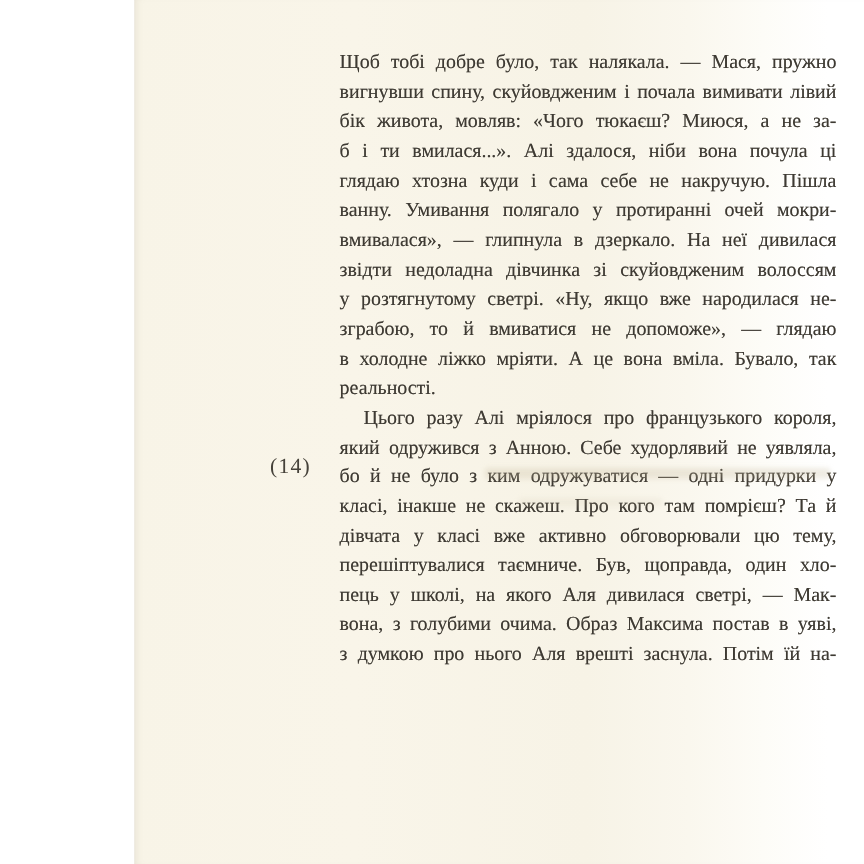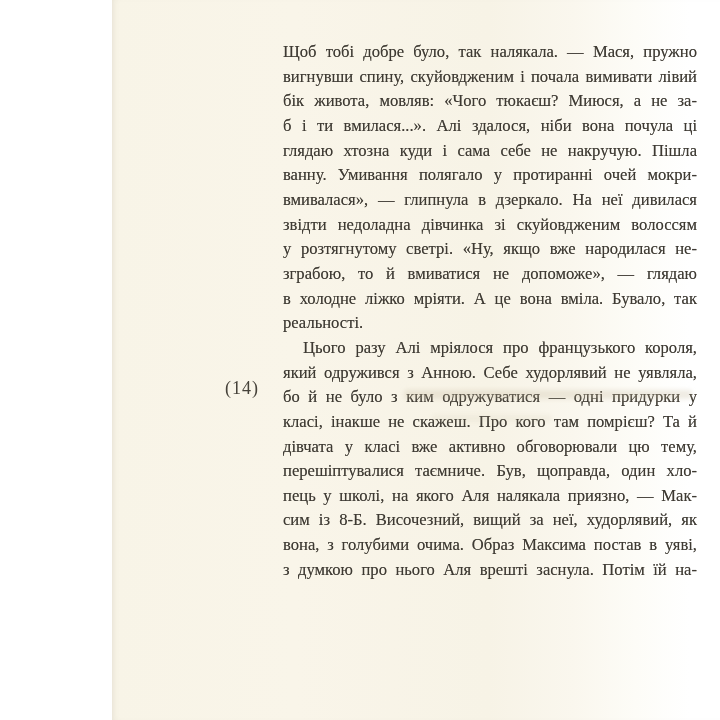--- a/index.html
+++ b/index.html
@@ -95,22 +95,21 @@
           <div class="line">в холодне ліжко мріяти. А це вона вміла. Бувало, так</div>
           <div class="line no-just">реальності.</div>
         </div>
         <div class="para indent">
           <div class="line">Цього разу Алі мріялося про французького короля,</div>
           <div class="line">який одружився з Анною. Себе худорлявий не уявляла,</div>
           <div class="line">бо й не було з ким одружуватися — одні придурки у</div>
           <div class="line">класі, інакше не скажеш. Про кого там помрієш? Та й</div>
           <div class="line">дівчата у класі вже активно обговорювали цю тему,</div>
           <div class="line">перешіптувалися таємниче. Був, щоправда, один хло-</div>
-          <div class="line">пець у школі, на якого Аля налякала приязно, — Мак-</div>
-          <div class="line">сим із 8-Б. Височезний, вищий за неї, худорлявий, як</div>
+          <div class="line">пець у школі, на якого Аля дивилася светрі, — Мак-</div>
           <div class="line">вона, з голубими очима. Образ Максима постав в уяві,</div>
           <div class="line">з думкою про нього Аля врешті заснула. Потім їй на-</div>
         </div>
       </div>
     <div class="show-through s1"></div>
     <div class="show-through s2"></div>
   </div>
 </div>
 
 </body></html>

